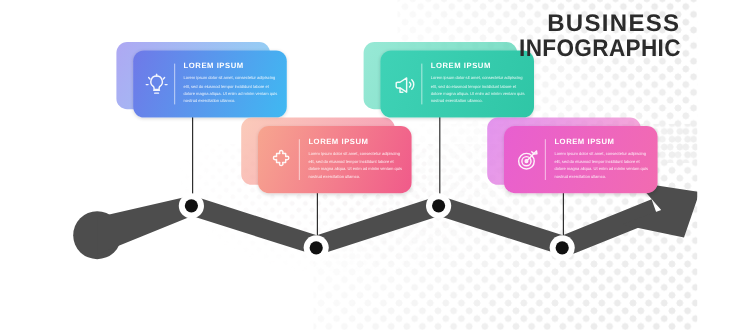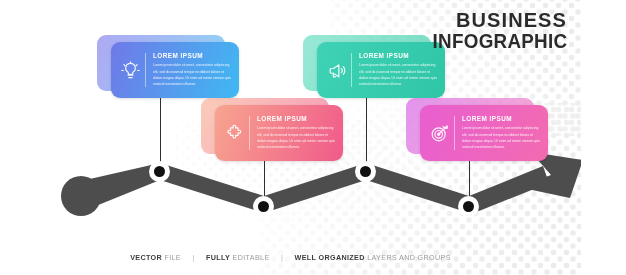--- a/index.html
+++ b/index.html
@@ -348,24 +348,14 @@
         </svg>
       </div>
       <div class="card-div"></div>
       <div class="card-text">
         <div class="card-title">LOREM IPSUM</div>
         <div class="card-body">Lorem ipsum dolor sit amet, consectetur adipiscing elit, sed do eiusmod tempor incididunt labore et dolore magna aliqua. Ut enim ad minim veniam quis nostrud exercitation ullamco.</div>
       </div>
     </div>
   </div>
 
-  <div class="footer">
-    <span class="b">VECTOR</span>
-    <span>FILE</span>
-    <span class="sep">|</span>
-    <span class="b">FULLY</span>
-    <span>EDITABLE</span>
-    <span class="sep">|</span>
-    <span class="b">WELL ORGANIZED</span>
-    <span>LAYERS AND GROUPS</span>
-  </div>
 
 </div>
 
 </body></html>

